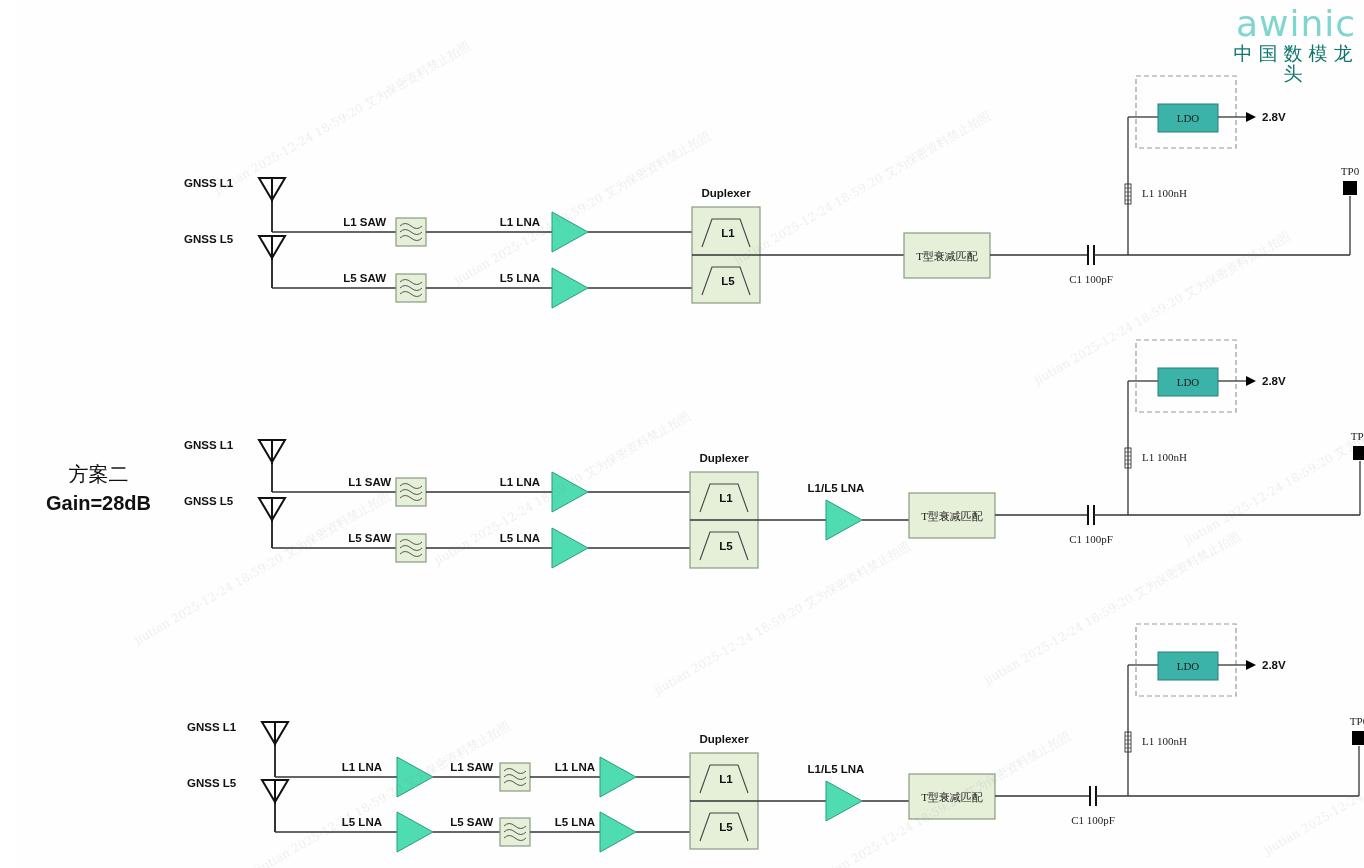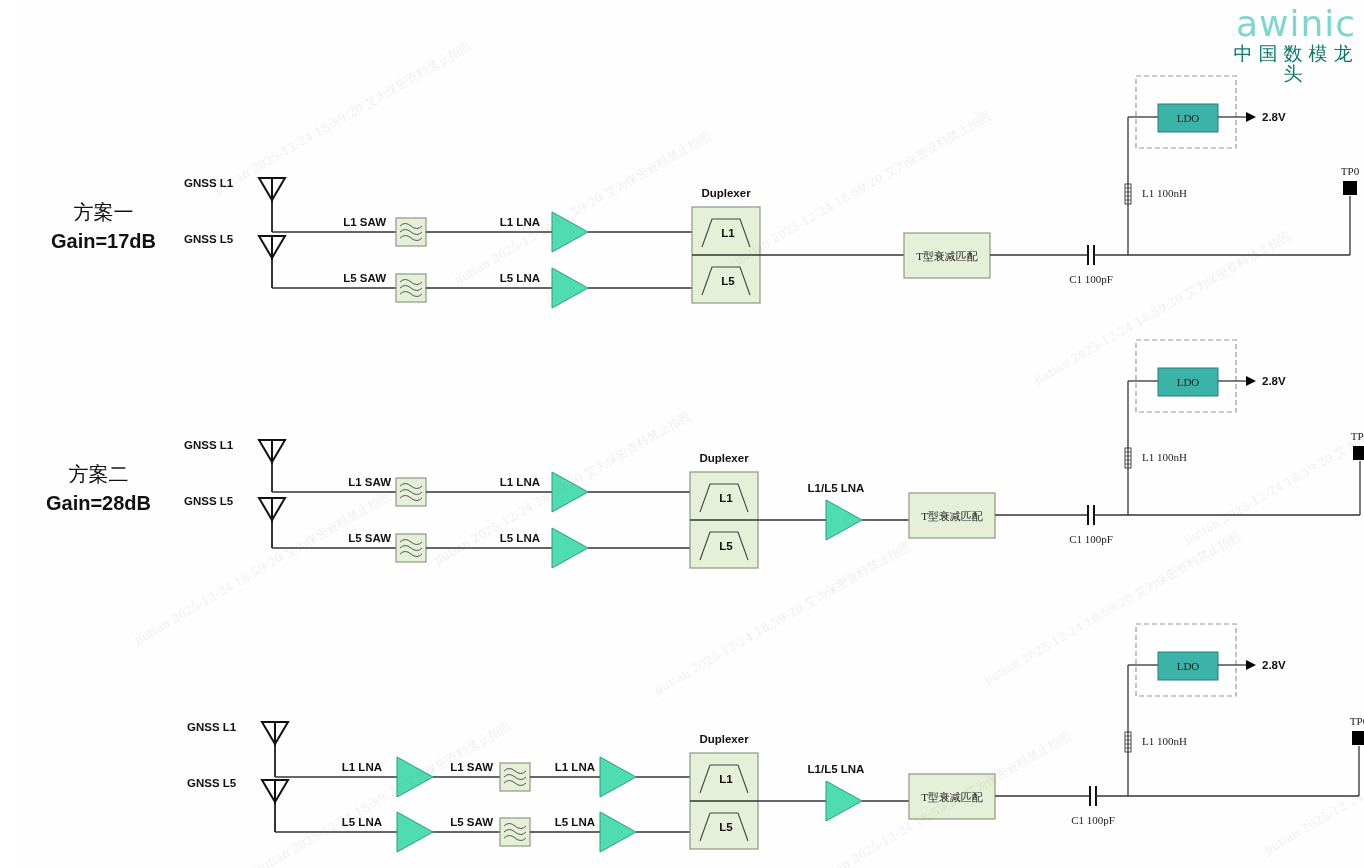--- a/index.html
+++ b/index.html
@@ -20,24 +20,20 @@
 </style>
 </head>
 <body>
 
 <div id="stage">
   <div class="logo">
     <div class="logo-word">awinic</div>
     <div class="logo-sub">中国数模龙头</div>
   </div>
 
-  <div class="scheme-title" style="left:20px;top:198px;width:135px;">
-    <div class="scheme-name">方案一</div>
-    <div class="scheme-gain">Gain=17dB</div>
-  </div>
   <div class="scheme-title" style="left:15px;top:460px;width:135px;text-align:center;">
     <div class="scheme-name">方案二</div>
     <div class="scheme-gain">Gain=28dB</div>
   </div>
 
   <svg id="schematic" width="1364" height="868" style="position:absolute;left:0;top:0;">
       <g>
         <g>
           <path d="M243,178 L269,178 L256,200 Z" fill="none" stroke="#111" stroke-width="2"></path>
           <line x1="256" y1="178" x2="256" y2="202" stroke="#111" stroke-width="2"></line>

